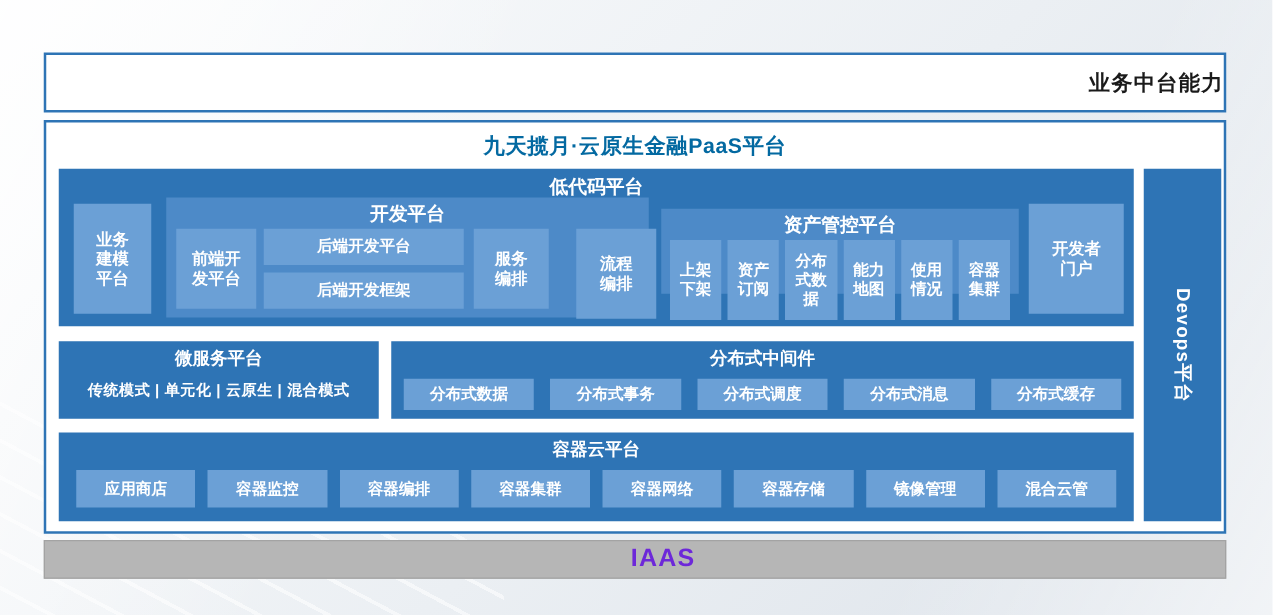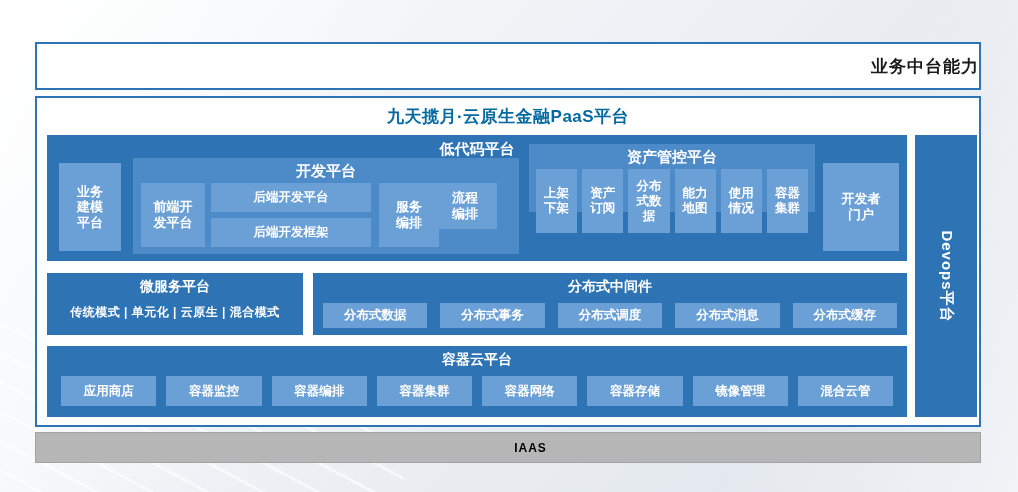--- a/index.html
+++ b/index.html
@@ -52,22 +52,22 @@
   .row .box{position:static;flex:1;}
   
   .lowcode{left:10px;top:37px;width:860px;height:126px;}
   .lowcode .section-title{font-size:15px;}
   .biz-modeling{left:12px;top:28px;width:62px;height:88px;padding:0 13px;}
   .dev-subpanel{left:86px;top:23px;width:386px;height:96px;}
   .frontend{left:8px;top:25px;width:64px;height:64px;padding:0 10px;}
   .backend-stack{position:absolute;left:78px;top:25px;width:160px;}
   .backend-stack .box{position:static;height:29px;margin-bottom:6px;font-size:12.5px;}
   .service{left:246px;top:25px;width:60px;height:64px;padding:0 14px;}
-  .process{left:300px;top:25px;width:64px;height:46px;padding:0 16px;}
-  .asset-subpanel{left:482px;top:9px;width:286px;height:68px;}
+  .process{left:328px;top:25px;width:64px;height:72px;padding:0 16px;}
+  .asset-subpanel{left:482px;top:32px;width:286px;height:68px;}
   .asset-row{left:7px;right:7px;top:25px;gap:5px;}
   .asset-row .box{height:64px;padding:0 6px;font-size:12.5px;}
   .portal{left:776px;top:28px;width:76px;height:88px;padding:0 17px;}
   
   .micro{left:10px;top:175px;width:256px;height:62px;}
   .micro-modes{margin-top:8px;text-align:center;font-size:12px;font-weight:bold;color:#fff;letter-spacing:0.5px;}
   .middleware{left:276px;top:175px;width:594px;height:62px;}
   .mw-row{left:10px;right:10px;top:30px;gap:13px;}
   .mw-row .box{height:25px;font-size:12.5px;}
   
@@ -77,21 +77,21 @@
   
   .devops{left:878px;top:37px;width:62px;height:282px;display:flex;align-items:center;justify-content:center;}
   .devops span{transform:rotate(90deg);white-space:nowrap;font-size:15px;font-weight:bold;letter-spacing:1px;}
   
   .iaas{
     position:absolute;left:35px;top:432px;width:946px;height:31px;
     background:var(--gray,#b6b6b6);
     display:flex;align-items:center;justify-content:center;
     border:1px solid #a3a3a3;box-sizing:border-box;
   }
-  .iaas span{font-size:12px;font-weight:bold;color:#000000;letter-spacing:1px;margin-left:45px;}
+  .iaas span{font-size:20px;font-weight:bold;color:#6d28d9;letter-spacing:1px;margin-left:45px;}
 </style>
 </head>
 <body>
 
 <div class="canvas">
 
   <div class="banner">
     <span>业务中台能力</span>
   </div>
 

